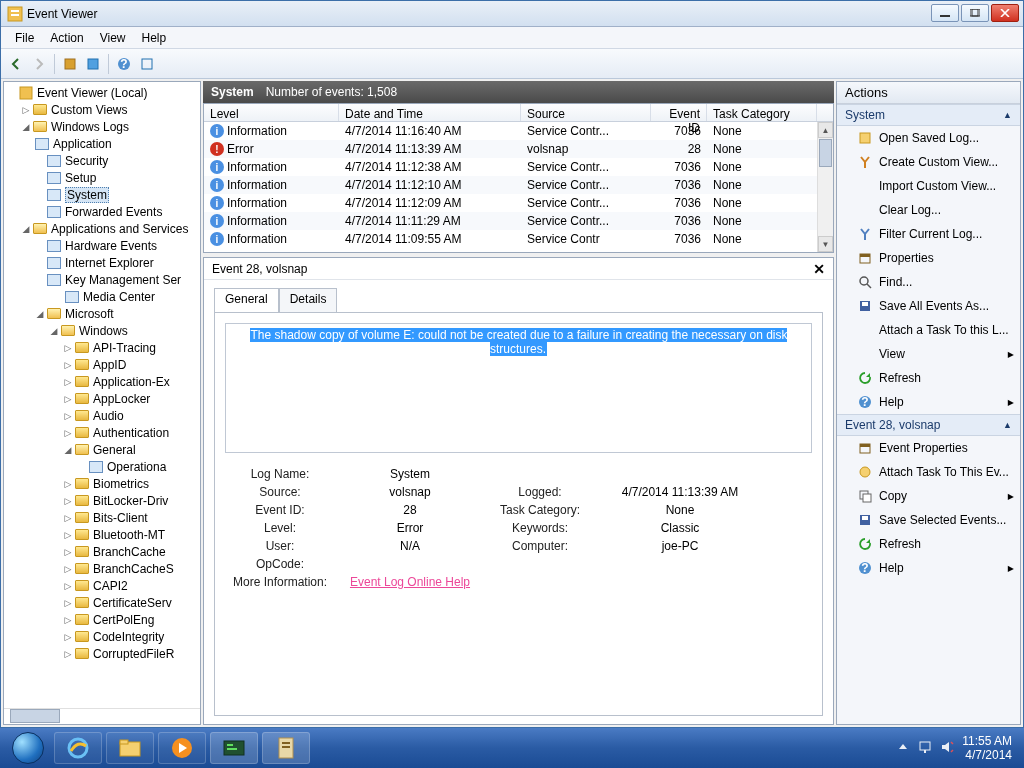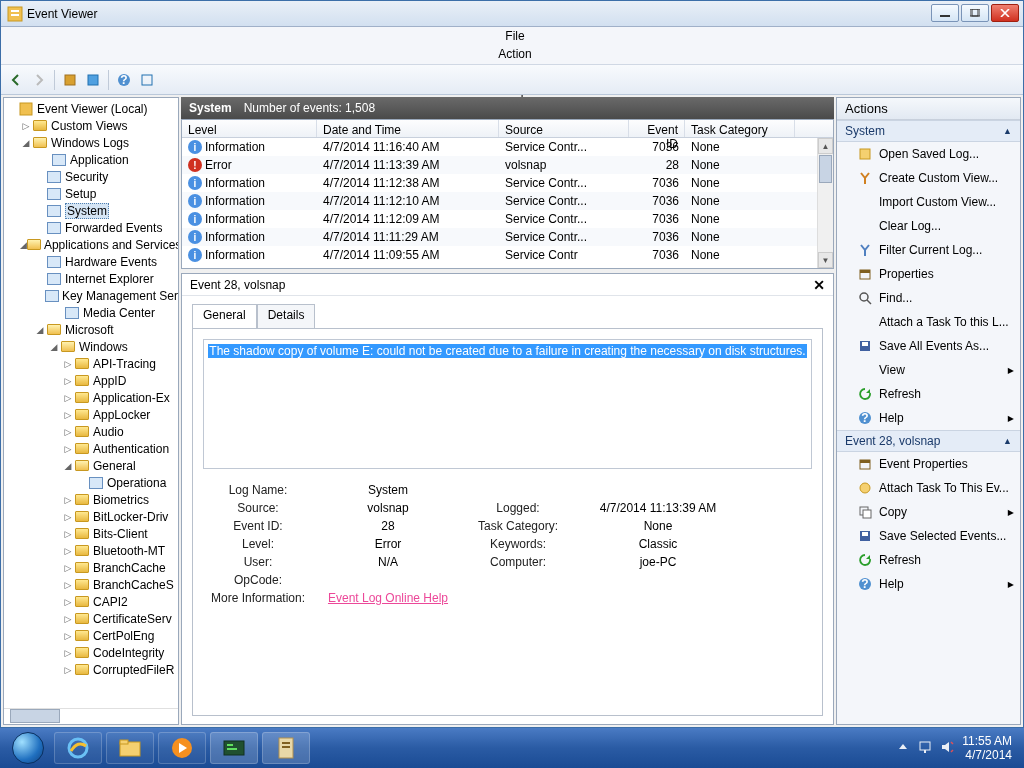--- a/index.html
+++ b/index.html
@@ -4,28 +4,28 @@
 <style>
 * { margin: 0; padding: 0; box-sizing: border-box; font-family: "Segoe UI", Tahoma, sans-serif; font-size: 12px; }
 body { background: #4a7bc4; width: 1024px; height: 768px; overflow: hidden; position: relative; }
 .window { position: absolute; top: 0; left: 0; right: 0; bottom: 40px; background: #f0f0f0; border: 1px solid #3c6ea8; display: flex; flex-direction: column; }
 .titlebar { height: 26px; background: linear-gradient(#e9eff7,#d2e0f0); display: flex; align-items: center; padding-left: 6px; border-bottom: 1px solid #a0b0c8; }
 .titlebar .icon { width: 16px; height: 16px; margin-right: 4px; }
 .title-spacer { flex: 1; }
 .win-btns { display: flex; height: 20px; margin-right: 4px; }
 .win-btn { width: 28px; height: 18px; margin-left: 2px; border: 1px solid #7a94b8; background: linear-gradient(#f5faff,#d5e5f5); display: flex; align-items: center; justify-content: center; border-radius: 2px; cursor: pointer; }
 .win-btn.close { background: linear-gradient(#f08070,#d03020); border-color: #a02010; color: #fff; }
-.menubar { height: 38px; background: #f4f6fa; display: flex; align-items: center; padding-left: 6px; border-bottom: 1px solid #d0d8e4; flex-direction: column; }
+.menubar { height: 22px; background: #f4f6fa; display: flex; align-items: center; padding-left: 6px; border-bottom: 1px solid #d0d8e4; }
 .menubar span { padding: 2px 8px; cursor: default; }
 .toolbar { height: 30px; background: linear-gradient(#f8fafd,#e5ecf5); display: flex; align-items: center; padding-left: 4px; border-bottom: 1px solid #bac8da; gap: 1px; }
 .tb-btn { width: 22px; height: 22px; border: 1px solid transparent; display: flex; align-items: center; justify-content: center; cursor: pointer; }
 .tb-sep { width: 1px; height: 20px; background: #c0cad8; margin: 0 3px; }
 .body { flex: 1; display: flex; min-height: 0; }
 
-.tree-pane { width: 176px; background: #fff; border: 1px solid #9aa8bb; margin: 2px 1px 2px 2px; display: flex; flex-direction: column; position: relative; }
+.tree-pane { width: 198px; background: #fff; border: 1px solid #9aa8bb; margin: 2px 1px 2px 2px; display: flex; flex-direction: column; position: relative; }
 .tree-scroll { flex: 1; overflow: hidden; padding: 2px 0; }
 .tree-h { height: 16px; border-top: 1px solid #e0e0e0; display:flex; }
 .tree-h .thumb { width:50px; height:14px; background:#c8d4e4; border:1px solid #9aa8bb; margin-left:6px; }
 .tn { display: flex; align-items: center; height: 17px; cursor: default; white-space: nowrap; }
 .tn .exp { width: 12px; text-align: center; color: #666; font-size: 9px; cursor: pointer; }
 .tn .ic { width: 16px; height: 14px; margin-right: 3px; display:flex;align-items:center;justify-content:center; }
 .tn.sel > .lbl { background: #d5e5f5; border: 1px dotted #5080b0; padding: 0 1px; }
 .fold { width: 14px; height: 11px; background: linear-gradient(#fff2b0,#f0c050); border: 1px solid #c89820; border-radius: 1px; }
 .fold.closed { background: linear-gradient(#ffe890,#e8b840); }
 .logic { width:14px; height:12px; background:#d8e8f8; border:1px solid #6890c0; }
@@ -176,21 +176,21 @@
             </span>
     <span class="lbl">Custom Views</span>
           </div>
           <div class="tn" style="padding-left:16px">
     <span class="exp">◢</span>
     <span class="ic">
               <span class="fold"></span>
             </span>
     <span class="lbl">Windows Logs</span>
           </div>
-          <div class="tn" style="padding-left:35px">
+          <div class="tn" style="padding-left:18px">
     <span class="exp"></span>
     <span class="ic">
               <span class="logic"></span>
             </span>
     <span class="lbl">Application</span>
           </div>
           <div class="tn" style="padding-left:30px">
     <span class="exp"></span>
     <span class="ic">
               <span class="logic"></span>
@@ -599,31 +599,31 @@
           <div class="act-item">
     <span class="act-ic">
               <svg width="14" height="14">
                 <circle cx="6" cy="6" r="4" fill="none" stroke="#555" stroke-width="1.5"></circle>
                 <path d="M9 9 L13 13" stroke="#555" stroke-width="1.5"></path>
               </svg>
             </span>
     <span>Find...</span>
           </div>
           <div class="act-item">
+    <span class="act-ic">
+              <svg width="14" height="14">
+                <rect x="2" y="2" width="10" height="10" fill="#4060a0"></rect>
+                <rect x="4" y="3" width="6" height="4" fill="#fff"></rect>
+              </svg>
+            </span>
+    <span>Save All Events As...</span>
+          </div>
+          <div class="act-item">
     <span class="act-ic"></span>
     <span>Attach a Task To this L...</span>
-          </div>
-          <div class="act-item">
-    <span class="act-ic">
-              <svg width="14" height="14">
-                <rect x="2" y="2" width="10" height="10" fill="#4060a0"></rect>
-                <rect x="4" y="3" width="6" height="4" fill="#fff"></rect>
-              </svg>
-            </span>
-    <span>Save All Events As...</span>
           </div>
           <div class="act-item">
     <span class="act-ic"></span>
     <span>View</span>
             <span class="car">▶</span>
           </div>
           <div class="act-item">
     <span class="act-ic">
               <svg width="14" height="14">
                 <path d="M12 6 A5 5 0 1 1 7 2" fill="none" stroke="#2a9e2a" stroke-width="1.8"></path>

